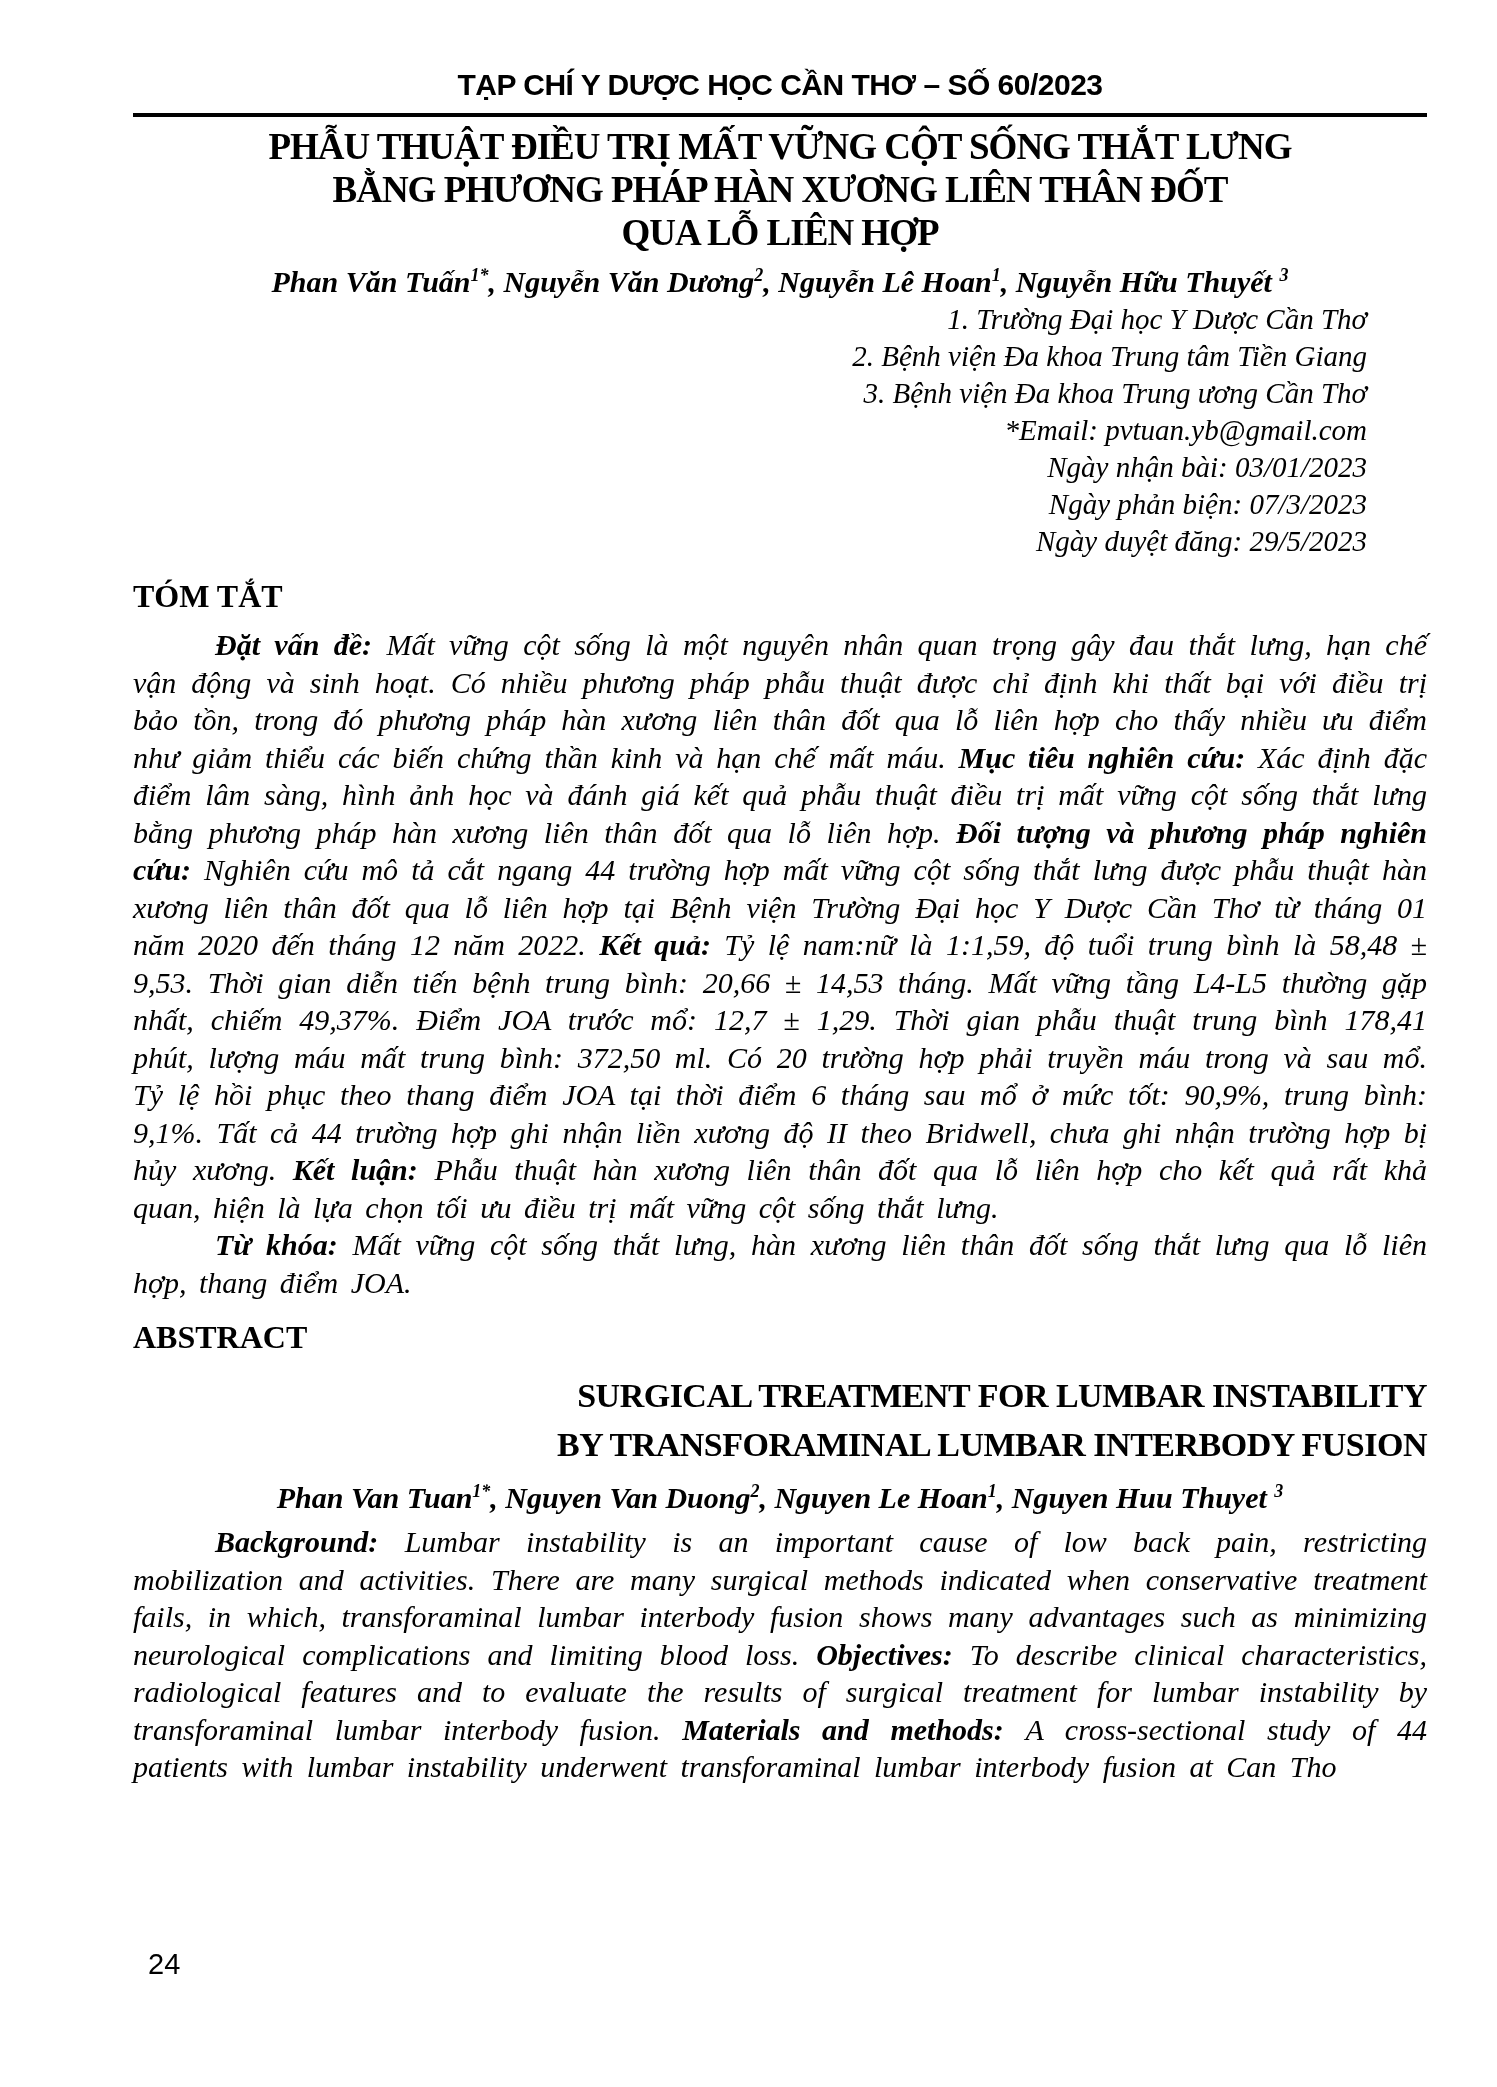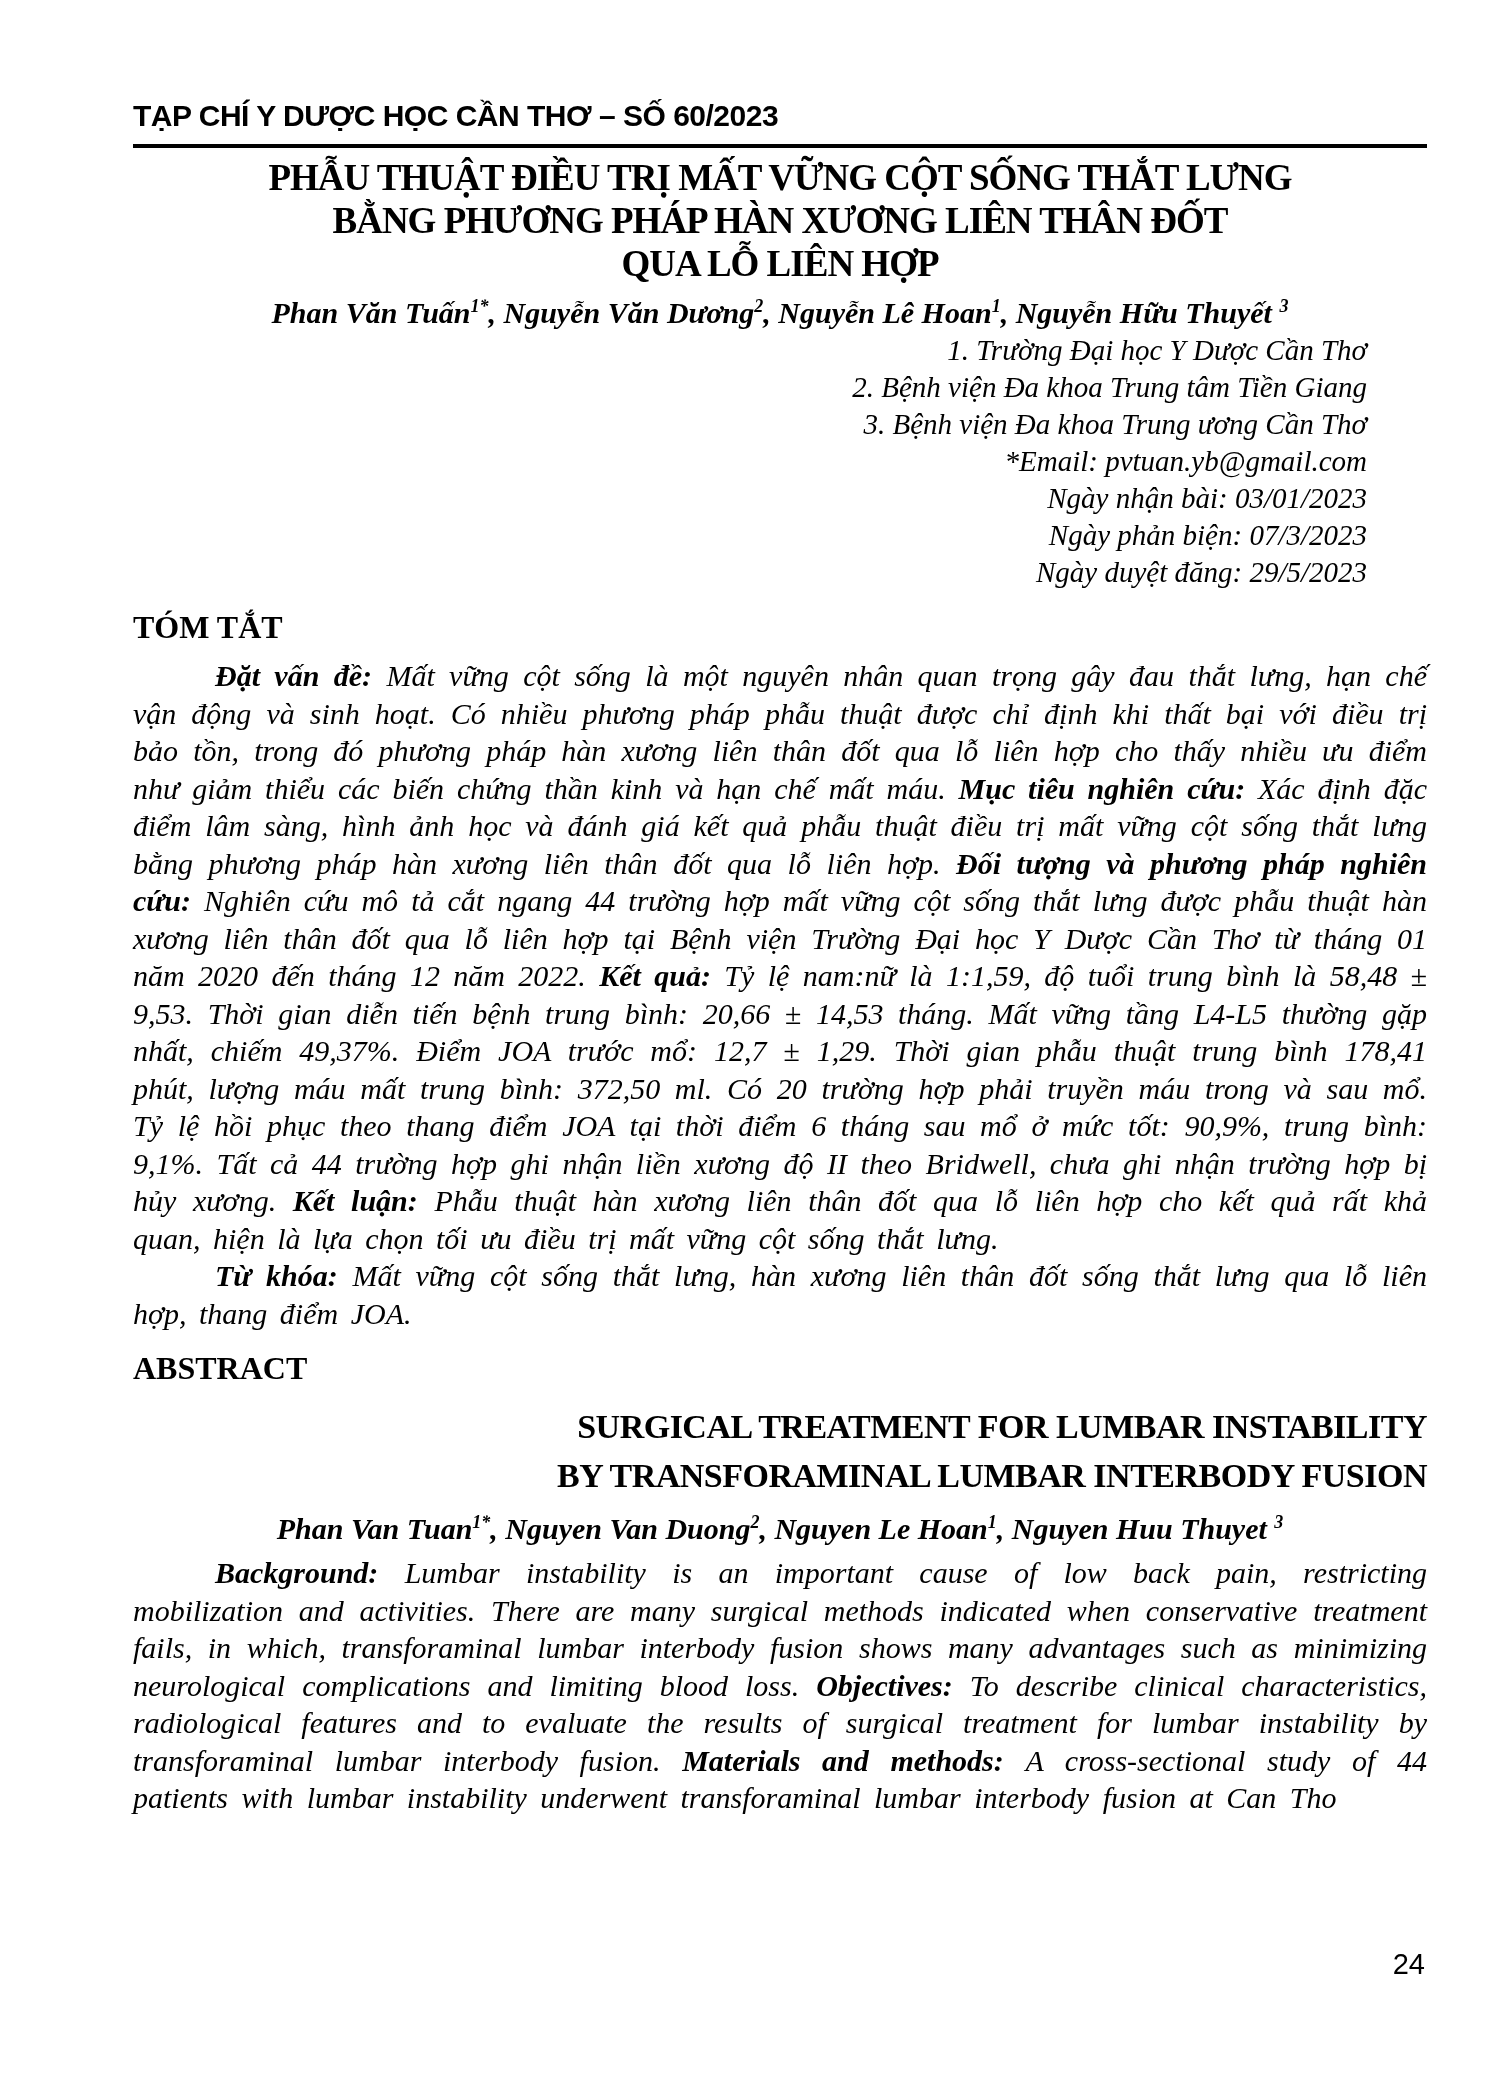--- a/index.html
+++ b/index.html
@@ -12,21 +12,22 @@
     color: #000;
     font-family: "Liberation Serif", serif;
     overflow: hidden;
   }
   .content {
     margin-left: 133px;
     width: 1294px;
   }
   
   .journal-header {
-    padding-top: 99px;
+    padding-top: 68px;
+    text-align: center;
     font-family: "Liberation Sans", sans-serif;
     font-weight: bold;
     font-size: 30px;
     letter-spacing: -0.5px;
   }
   .rule {
     border-top: 4px solid #000;
     margin-top: 11px;
   }
   
@@ -78,23 +79,23 @@
     text-align: right;
     font-weight: bold;
     font-size: 34px;
     line-height: 49px;
     letter-spacing: -0.5px;
   }
   .authors-en { margin-top: 10px; }
   .page-number {
     position: absolute;
     top: 1948px;
-    left: 131px;
+    left: 148px;
     width: 1294px;
-    text-align: right;
+    text-align: left;
     font-family: "Liberation Sans", sans-serif;
     font-size: 29px;
   }
 </style>
 </head>
 <body>
 
 <div class="page">
   <div class="content">
 

